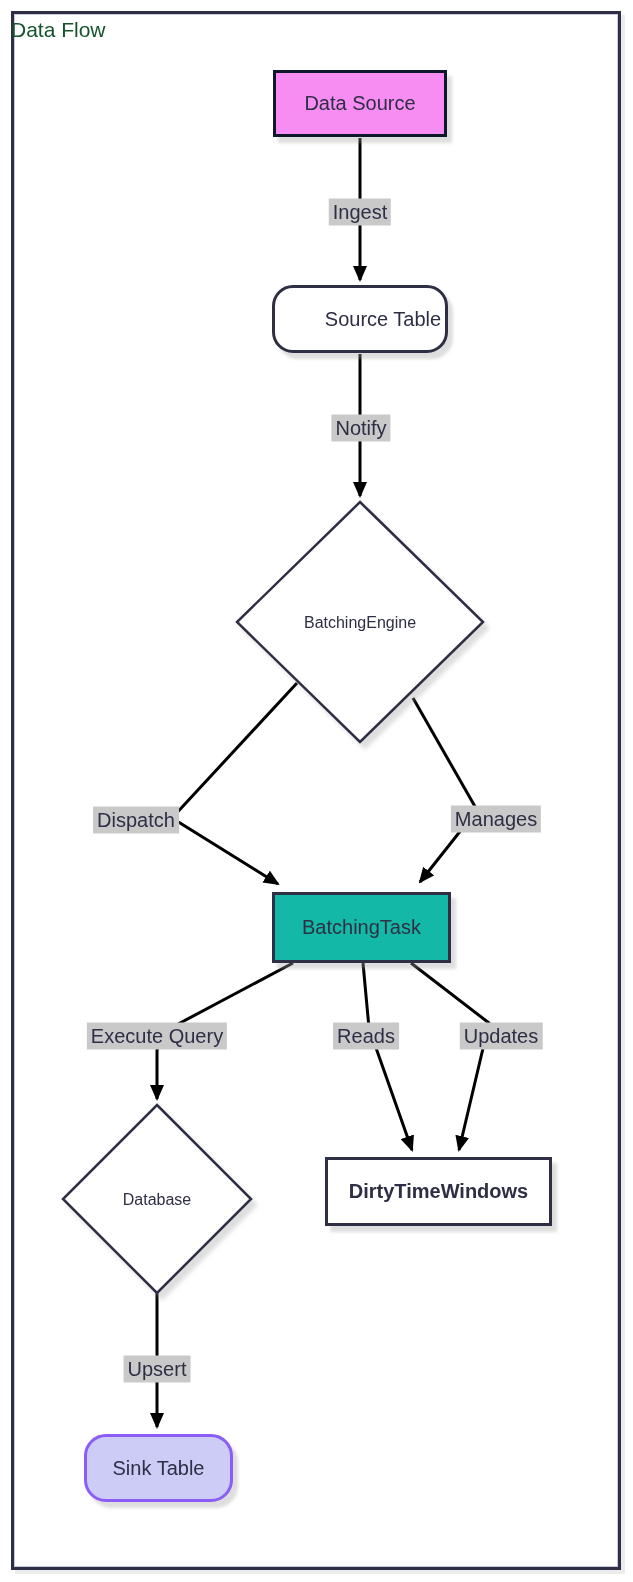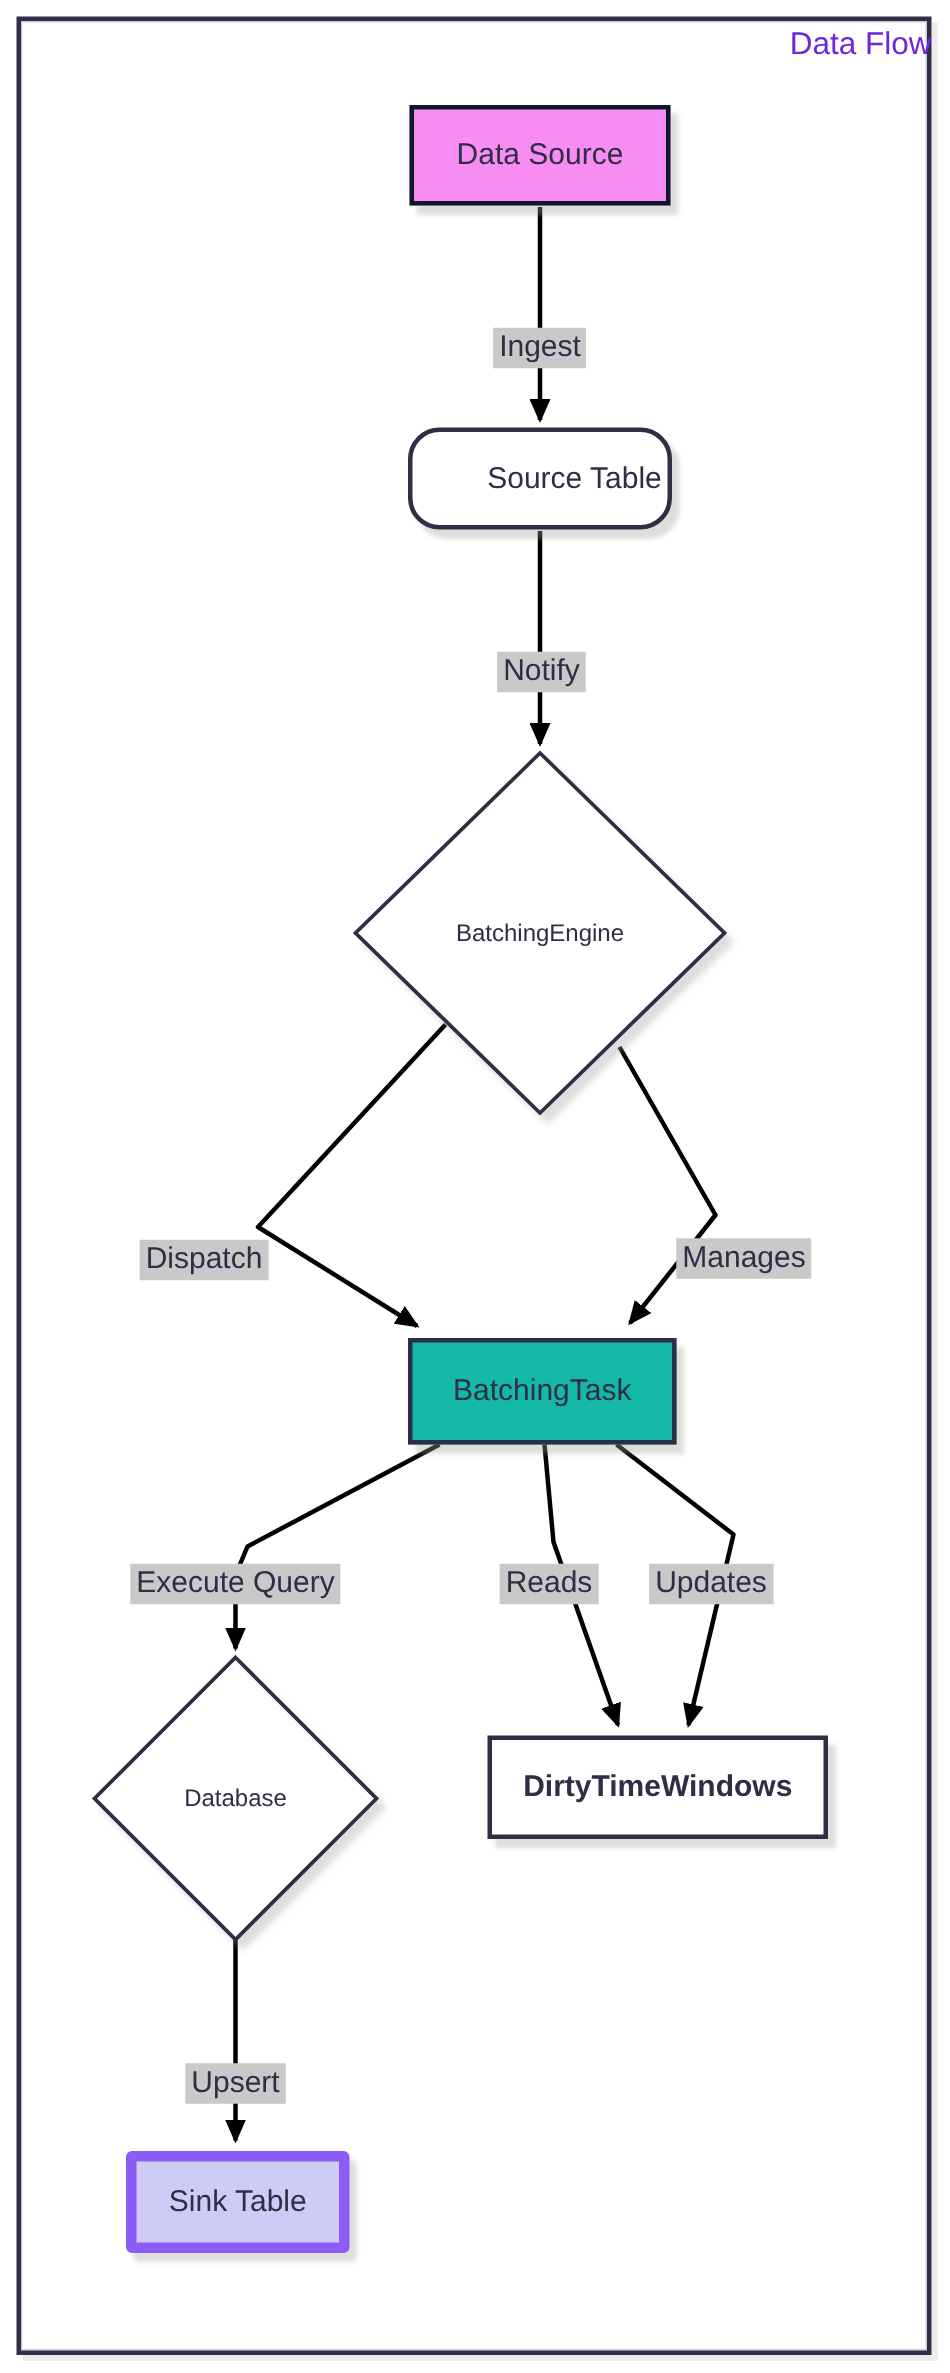--- a/index.html
+++ b/index.html
@@ -16,23 +16,23 @@
     width: 610px; height: 1559px;
     box-sizing: border-box;
     border: 3px solid #2e2e45;
     background: #ffffff;
     box-shadow: 4px 4px 0 0 #ececec, inset 0 0 0 1px #c9c9dd;
   }
   .diagram-title {
     position: absolute;
     left: 11px; top: 18px;
     width: 610px;
-    text-align: right;
+    text-align: left;
     font-size: 21px;
-    color: #6d28d9;
+    color: #14532d;
     z-index: 4;
   }
   svg.edge-layer {
     position: absolute;
     left: 0; top: 0;
     width: 633px; height: 1582px;
     z-index: 1;
   }
   .node {
     position: absolute;
@@ -42,40 +42,39 @@
     justify-content: center;
     font-size: 20px;
     color: #2e2e45;
     background: #ffffff;
     z-index: 3;
     box-shadow: 5px 6px 3px rgba(160,160,160,0.35);
   }
   .node.rect-navy { border: 3px solid #2e2e45; }
   .node.rect-dark { border: 3px solid #0f172a; }
   .node.rounded   { border: 3px solid #2e2e45; border-radius: 21px; padding-left: 46px; }
-  .node.rounded-dark { border: 7px solid #8b5cf6; border-radius: 4px; }
+  .node.rounded-dark { border: 3px solid #8b5cf6; border-radius: 22px; }
   .diamond-label {
     position: absolute;
     transform: translate(-50%, -50%);
     font-size: 16px;
     color: #2e2e45;
     white-space: nowrap;
     z-index: 3;
   }
   .edge-label {
     position: absolute;
     transform: translate(-50%, -50%);
     background: #c9c9c9;
     color: #2e2e45;
     font-size: 20px;
     line-height: 1.25;
     padding: 1px 4px;
     white-space: nowrap;
     z-index: 2;
-    margin-top: 20px;
   }
   .edge-path {
     fill: none;
     stroke: #000000;
     stroke-width: 3;
     stroke-linejoin: round;
   }
   .diamond-shape {
     stroke: #2e2e45;
     stroke-width: 2.5;
@@ -131,14 +130,14 @@
 
 <div class="diamond-label" style="left:360px; top:623px;">BatchingEngine</div>
 <div class="diamond-label" style="left:157px; top:1200px;">Database</div>
 
 <div class="edge-label" style="left:360px; top:212px;">Ingest</div>
 <div class="edge-label" style="left:361px; top:428px;">Notify</div>
 <div class="edge-label" style="left:136px; top:820px;">Dispatch</div>
 <div class="edge-label" style="left:496px; top:819px;">Manages</div>
 <div class="edge-label" style="left:157px; top:1036px;">Execute Query</div>
 <div class="edge-label" style="left:366px; top:1036px;">Reads</div>
-<div class="edge-label" style="left:474px; top:1036px;">Updates</div>
+<div class="edge-label" style="left:501px; top:1036px;">Updates</div>
 <div class="edge-label" style="left:157px; top:1369px;">Upsert</div>
 
 </body></html>

